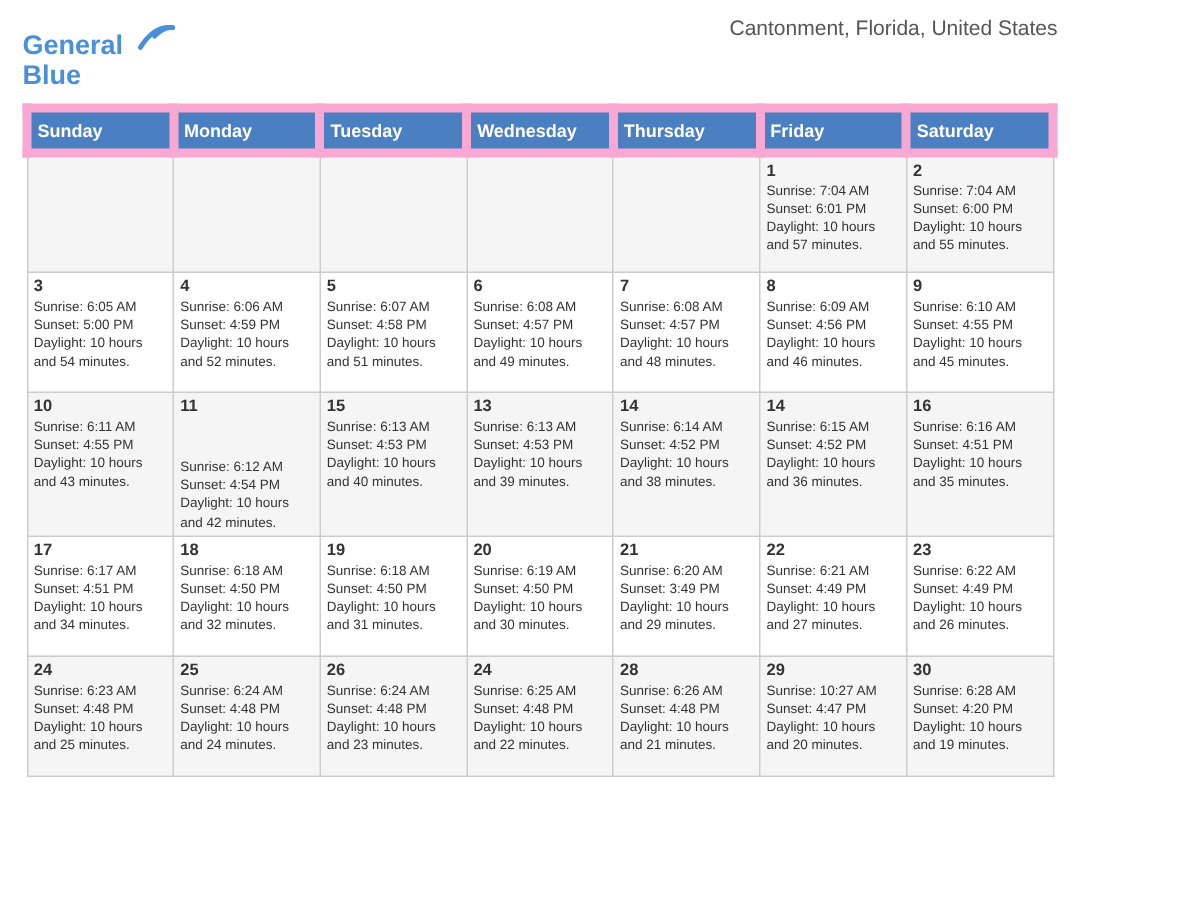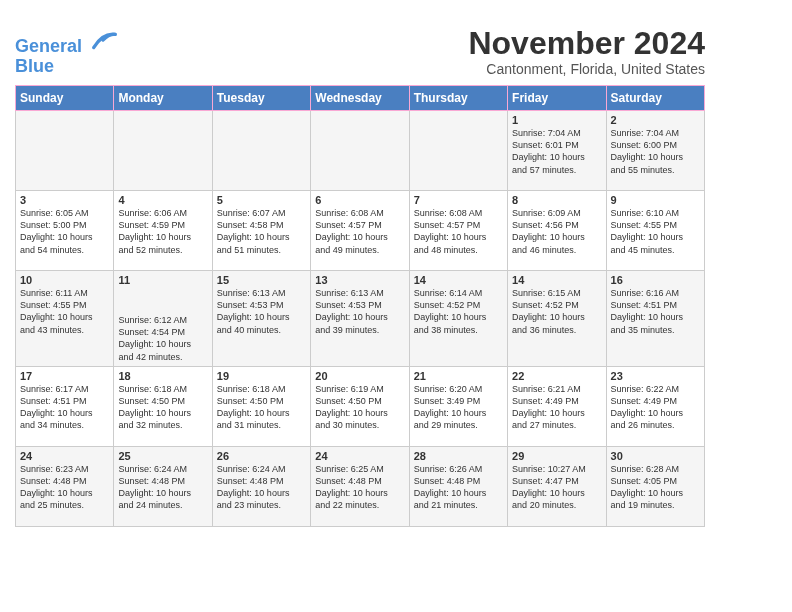--- a/index.html
+++ b/index.html
@@ -5,21 +5,21 @@
     * { margin: 0; padding: 0; box-sizing: border-box; }
     body {
       font-family: Arial, sans-serif;
       background: #fff;
       width: 792px;
       height: 612px;
       overflow: hidden;
     }
     .container {
       width: 720px;
-      padding: 26px 15px;
+      padding: 10px 15px;
     }
     .header {
       display: flex;
       align-items: flex-start;
       justify-content: space-between;
       margin-bottom: 8px;
     }
     .logo {
       display: flex;
       align-items: center;
@@ -57,21 +57,21 @@
       border-collapse: collapse;
       table-layout: fixed;
     }
     thead th {
       background-color: #4a7fc1;
       color: white;
       font-size: 12px;
       font-weight: bold;
       padding: 5px 4px;
       text-align: left;
-      border: 1px solid #f9a8d4;
+      border: 6px solid #f9a8d4;
     }
     tbody td {
       border: 1px solid #ccc;
       vertical-align: top;
       padding: 3px 4px;
       font-size: 9.5px;
       color: #333;
       height: 80px;
     }
     tbody tr:nth-child(odd) td {
@@ -110,21 +110,20 @@
               <path d="M15 10 Q22 3 28 4" stroke="#4a90d9" stroke-width="3.5" fill="none" stroke-linecap="round"></path>
             </svg>
           </div>
         </div>
         <div class="logo-text">
           <span>Blue</span>
         </div>
       </div>
     </div>
     <div class="title-block">
-      <div class="month-title">November 2024</div>
       <div class="subtitle">Cantonment, Florida, United States</div>
     </div>
   </div>
 
   <table>
     <thead>
       <tr>
       <th>Sunday</th>
           <th>Monday</th>
           <th>Tuesday</th>
@@ -348,20 +347,20 @@
           <td>
             <span class="day-num">29</span>
             <div class="day-info" style="white-space: pre-line;">Sunrise: 10:27 AM
 Sunset: 4:47 PM
 Daylight: 10 hours
 and 20 minutes.</div>
           </td>
           <td>
             <span class="day-num">30</span>
             <div class="day-info" style="white-space: pre-line;">Sunrise: 6:28 AM
-Sunset: 4:05 PM
+Sunset: 4:20 PM
 Daylight: 10 hours
 and 19 minutes.</div>
           </td>
         </tr>
       </tbody>
   </table>
 </div>
 
 </body></html>

